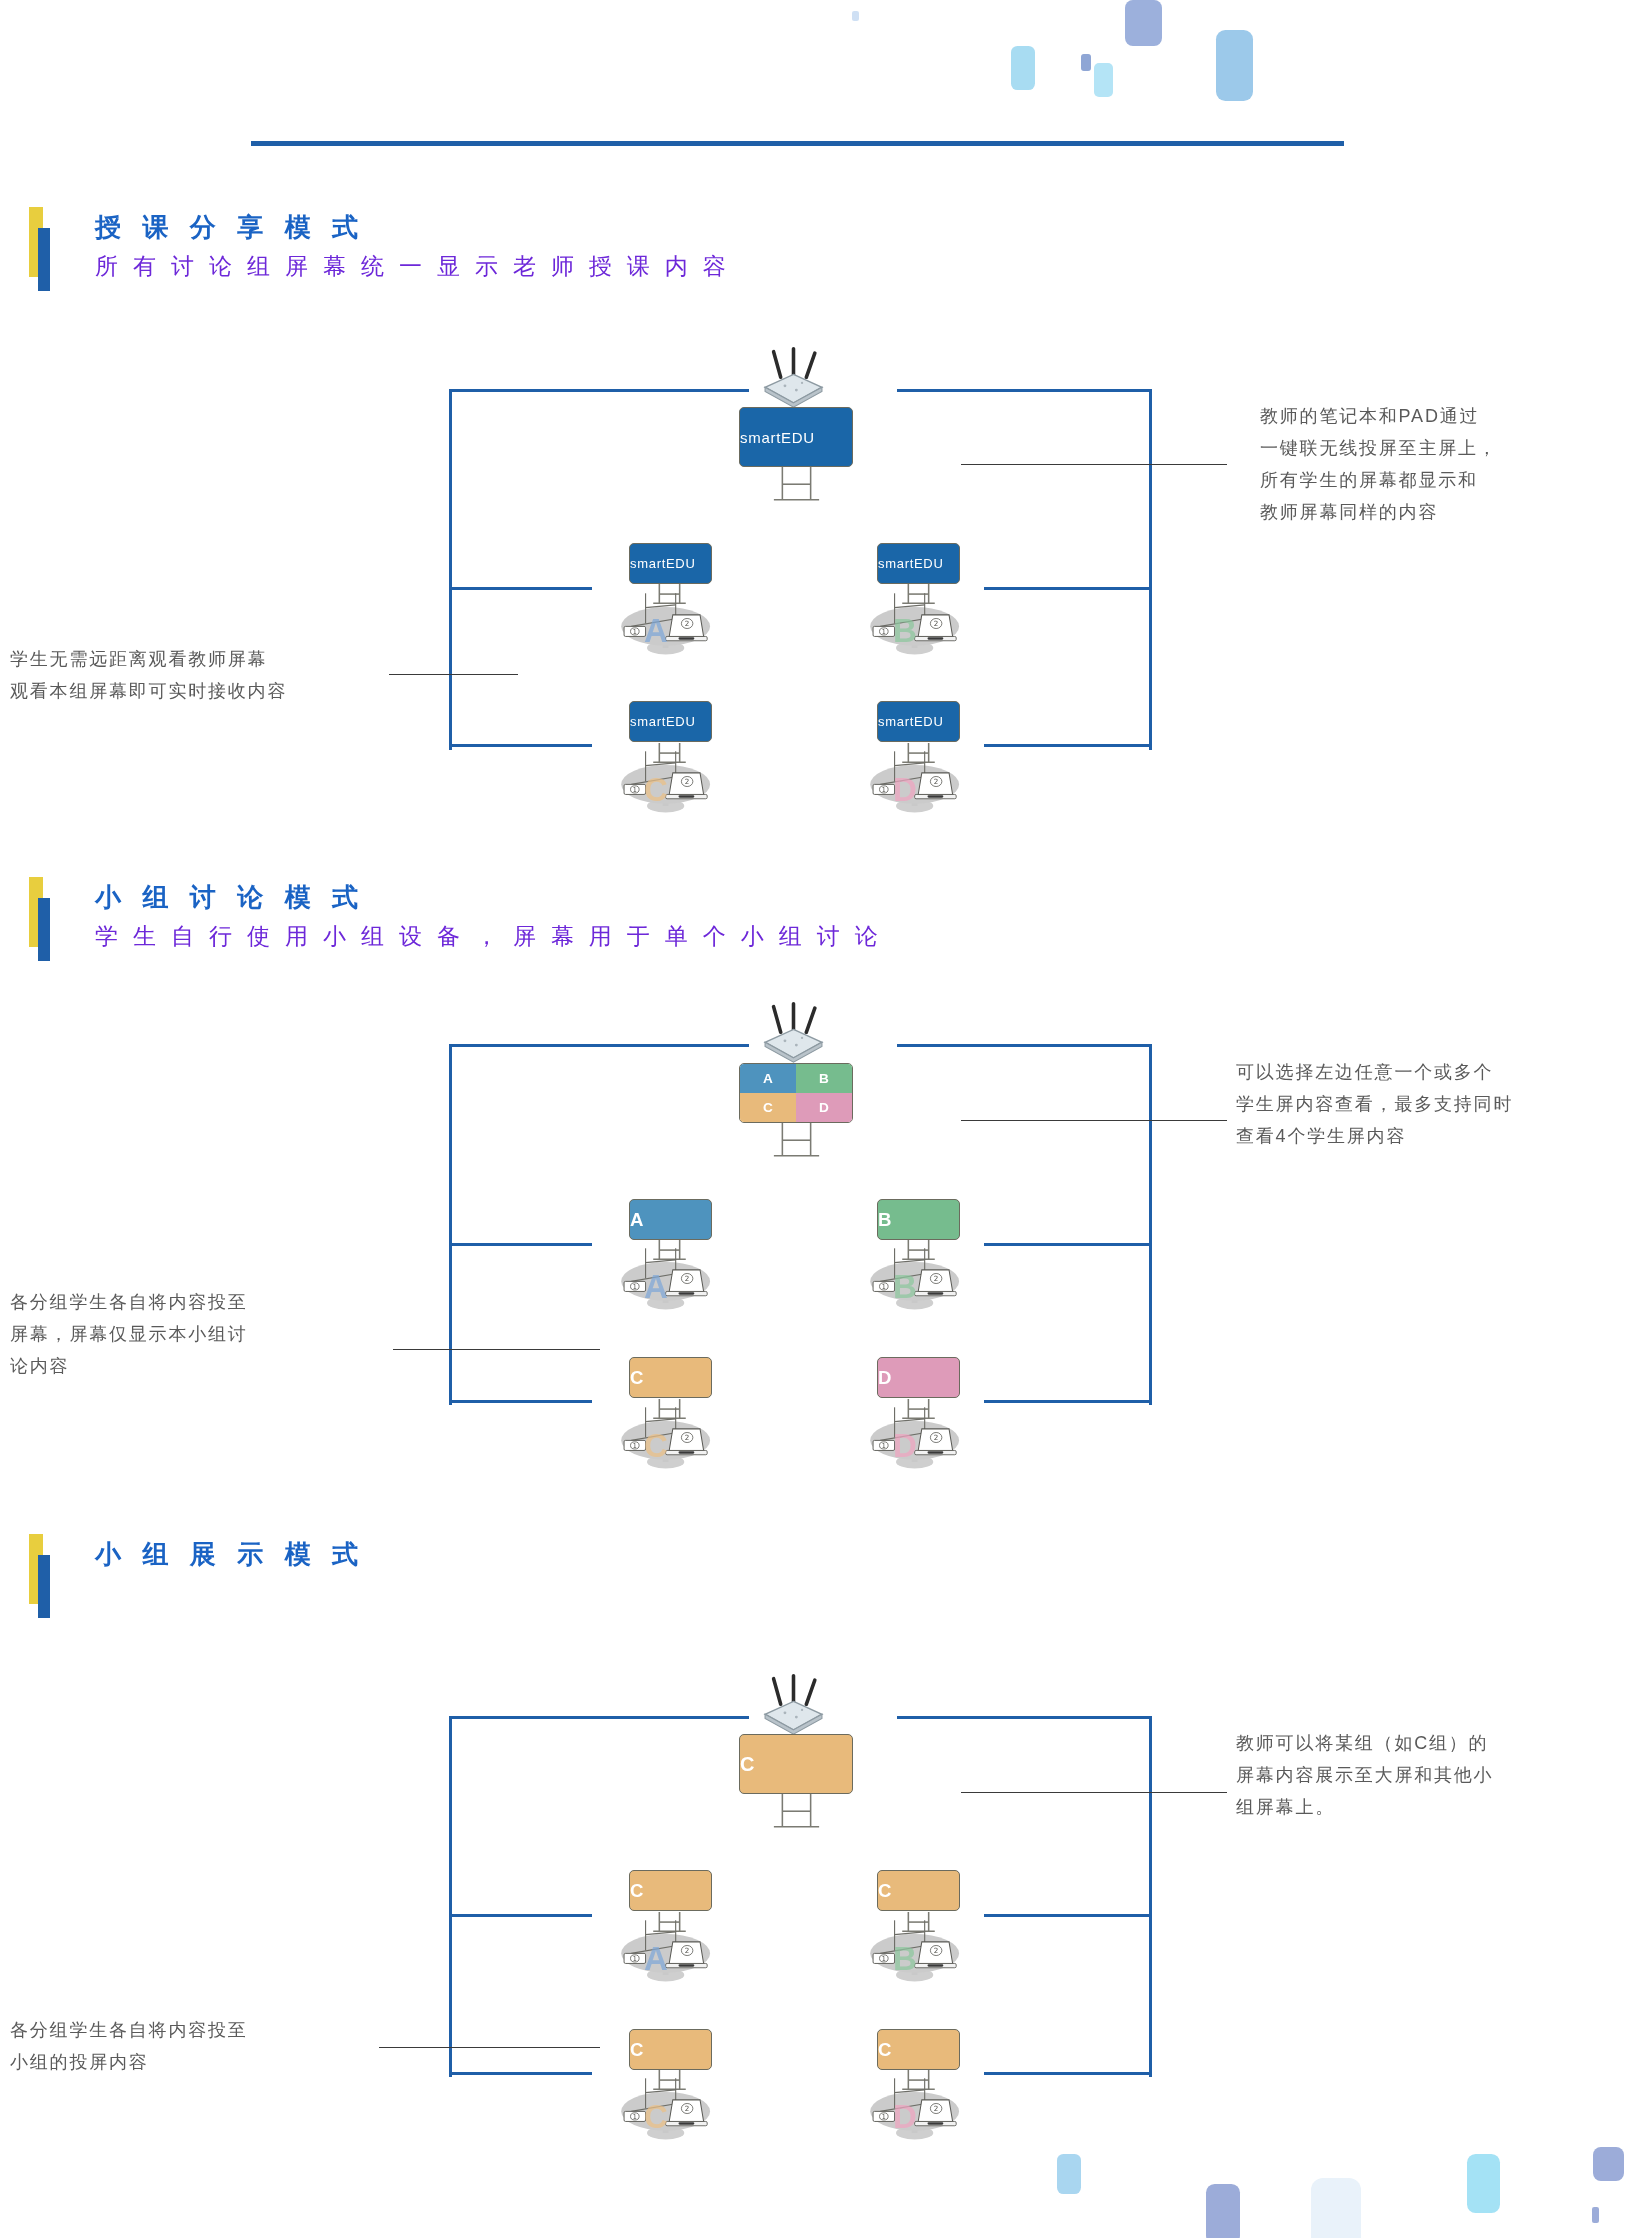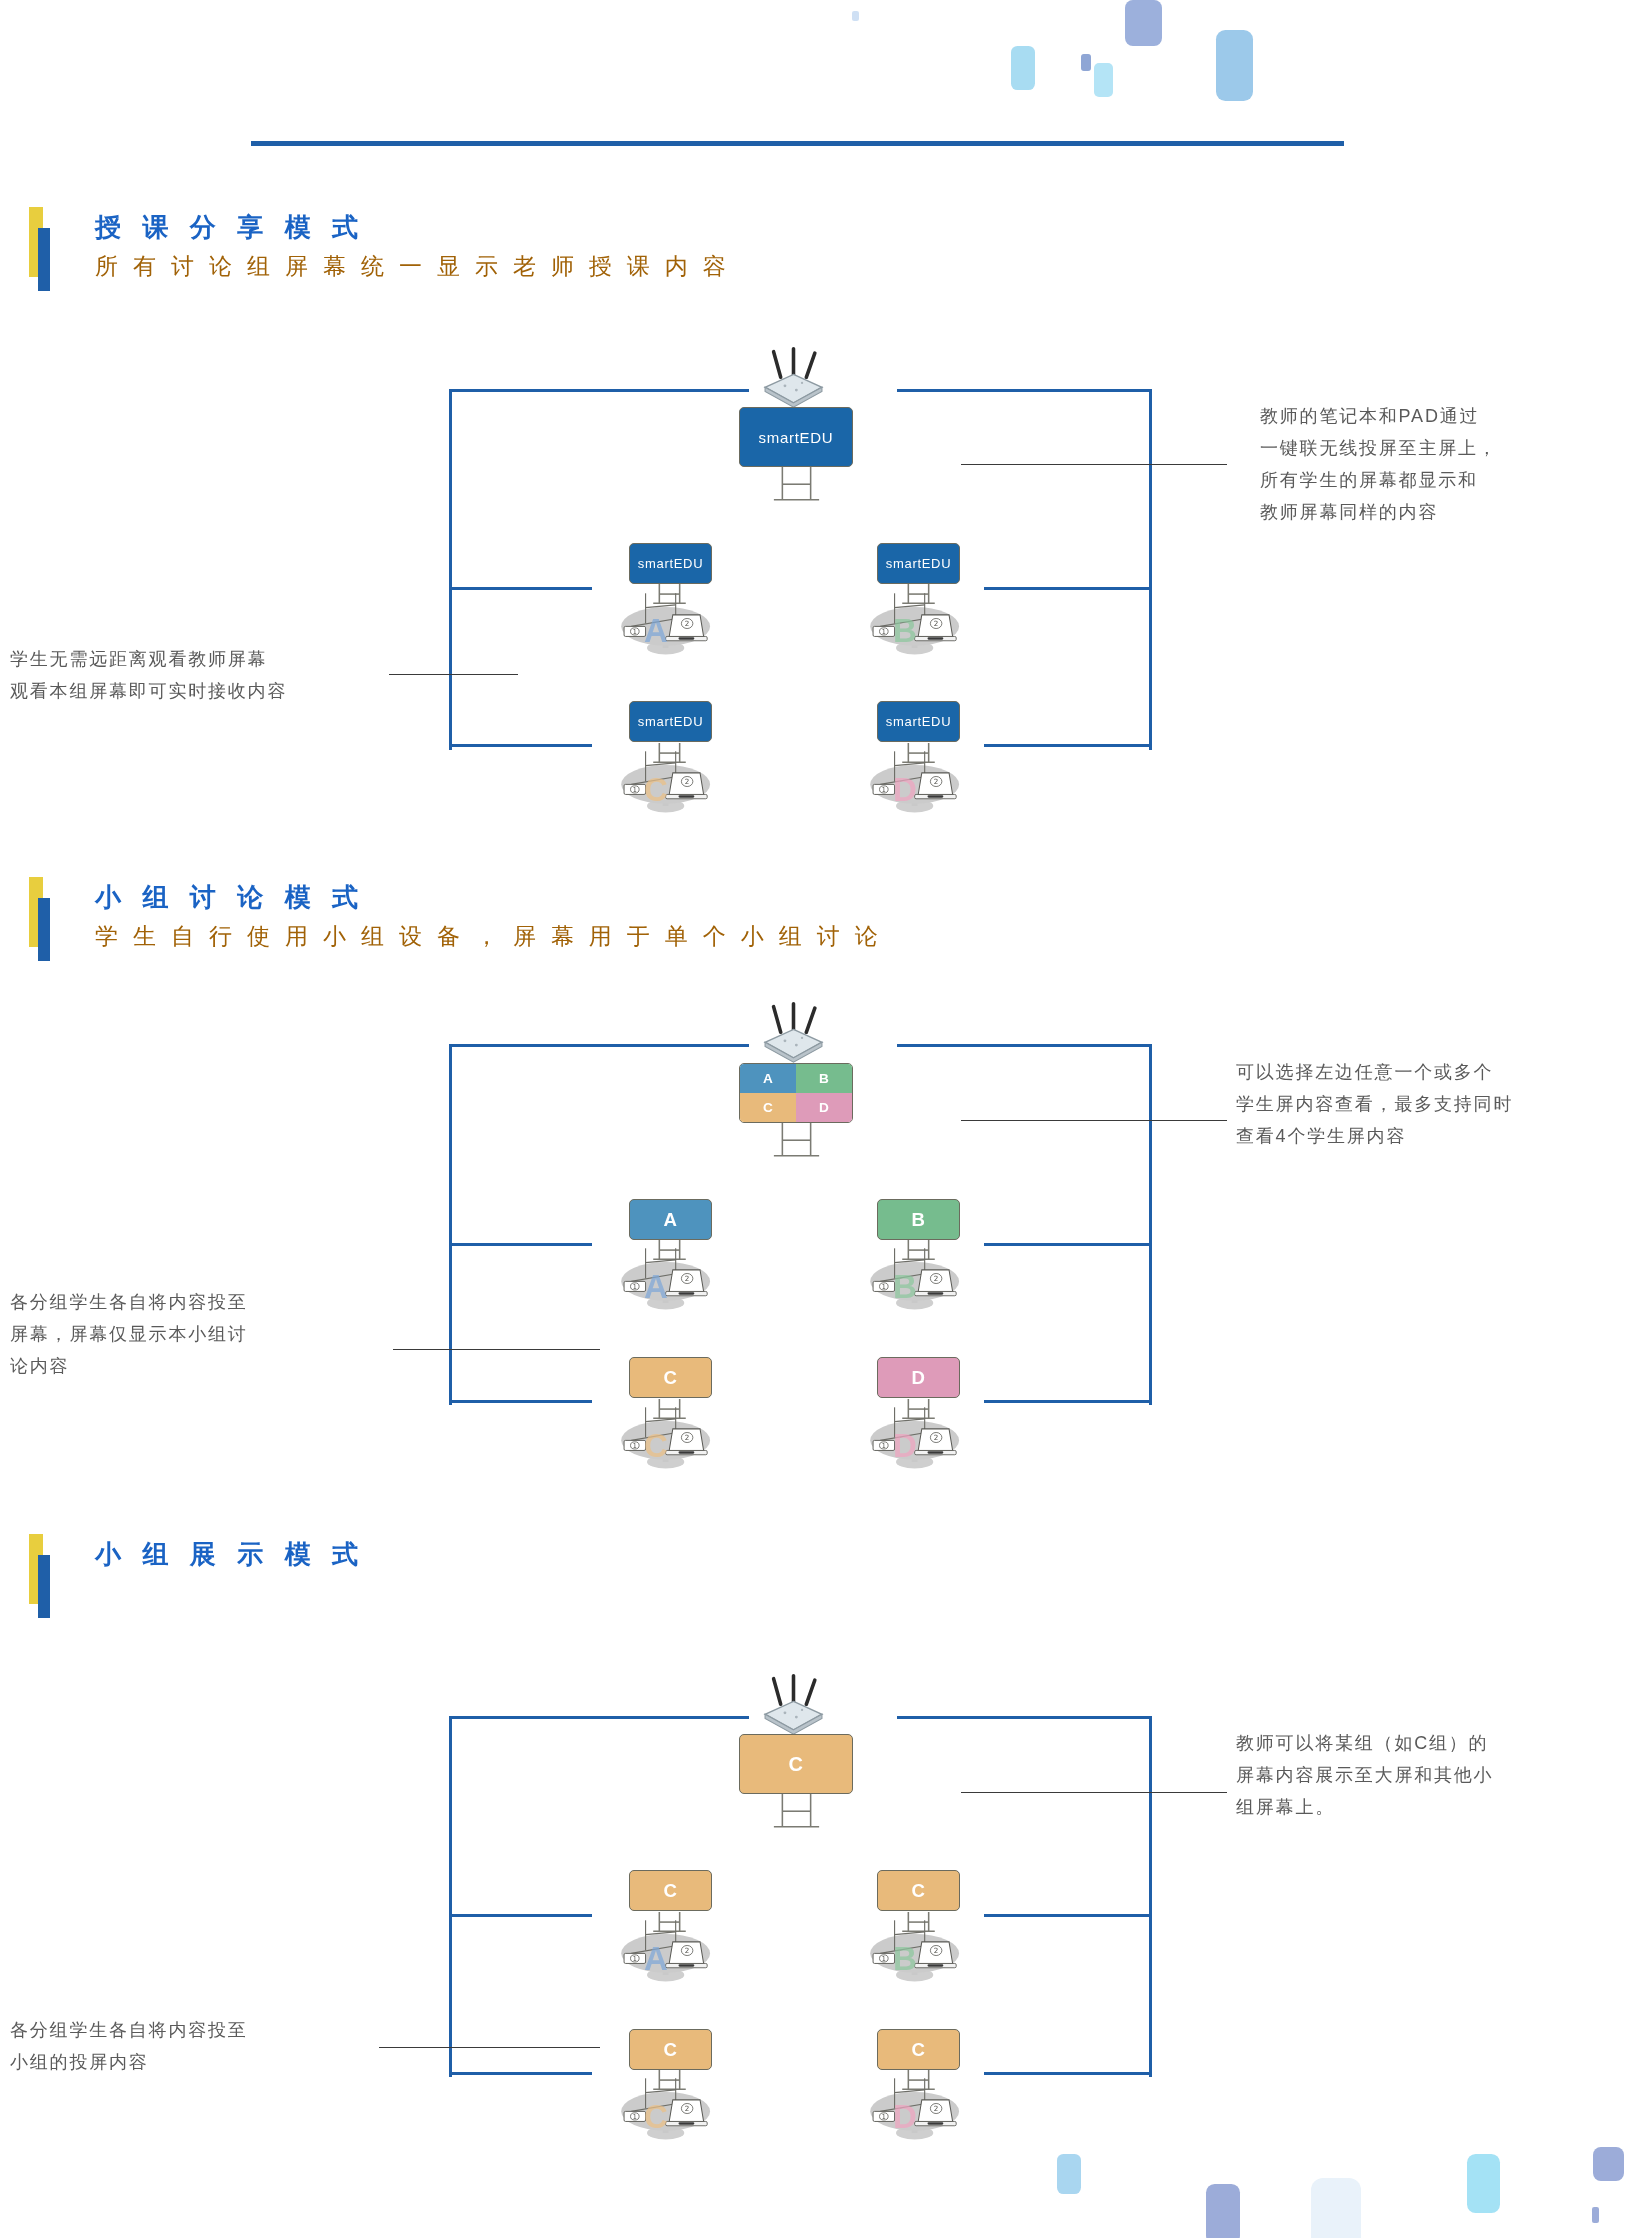--- a/index.html
+++ b/index.html
@@ -36,21 +36,21 @@
     position: absolute; left: 8.6px; top: 21.4px;
     width: 12px; height: 63px; background: #1F5FA8;
   }
   .sec-title {
     position: absolute; left: 66px; top: 2.9px;
     font-size: 26px; font-weight: 700; letter-spacing: 7.1px;
     color: #1A63C4; white-space: pre;
   }
   .sec-sub {
     position: absolute; left: 66px; top: 44px;
-    font-size: 23px; letter-spacing: 4.3px; color: #a16207; white-space: pre;
+    font-size: 23px; letter-spacing: 4.3px; color: #6d28d9; white-space: pre;
   }
 
   
   .anno { position: absolute; font-size: 18px; line-height: 1.78;
           color: #5A5A5A; letter-spacing: 1.8px; white-space: pre-line; }
   .anno.right { text-align: left; }
   .anno.left  { text-align: left; }
   .anno-line { position: absolute; height: 1.4px; background: #3A3A3A; }
 
   
@@ -58,21 +58,21 @@
 
   
   .router { position: absolute; width: 69px; height: 64px; }
   .router svg { display:block; width:100%; height:100%; }
 
   
   .screen {
     position: absolute;
     border: 1.4px solid #6B6B5E;
     border-radius: 5px;
-    display: flex; align-items: center; justify-content: center;
+    display: flex; align-items: center; 
     color: #fff; overflow: hidden;
   }
   .screen .lbl { font-size: 13px; letter-spacing: 0.7px; }
   .screen.main .lbl { font-size: 15px; }
   .screen.big-letter .lbl { font-size: 18.6px; font-weight: 600; }
 
   .quad { position: absolute; display:flex; flex-wrap: wrap; width:100%; height:100%; }
   .quad > div {
     width: 50%; height: 50%;
     display:flex; align-items:center; justify-content:center;

